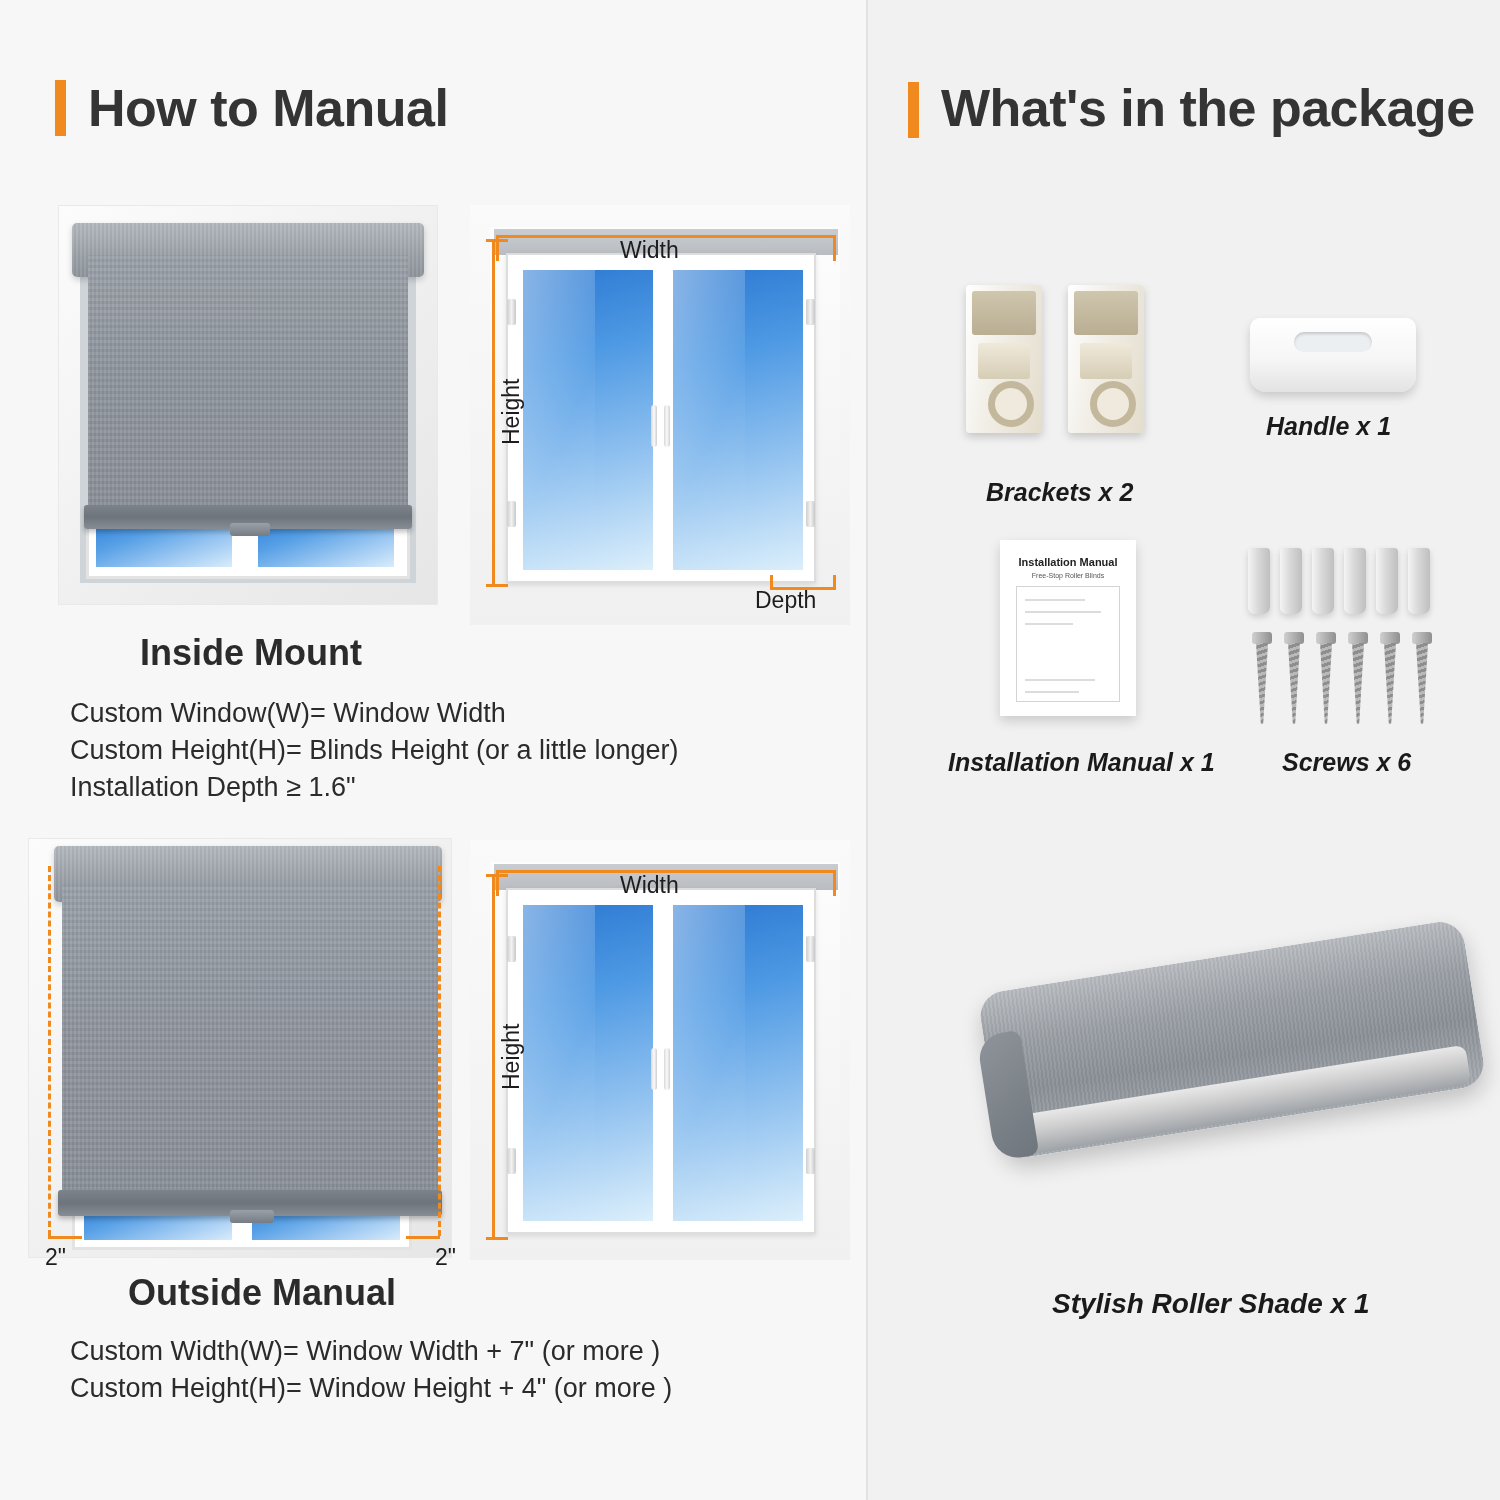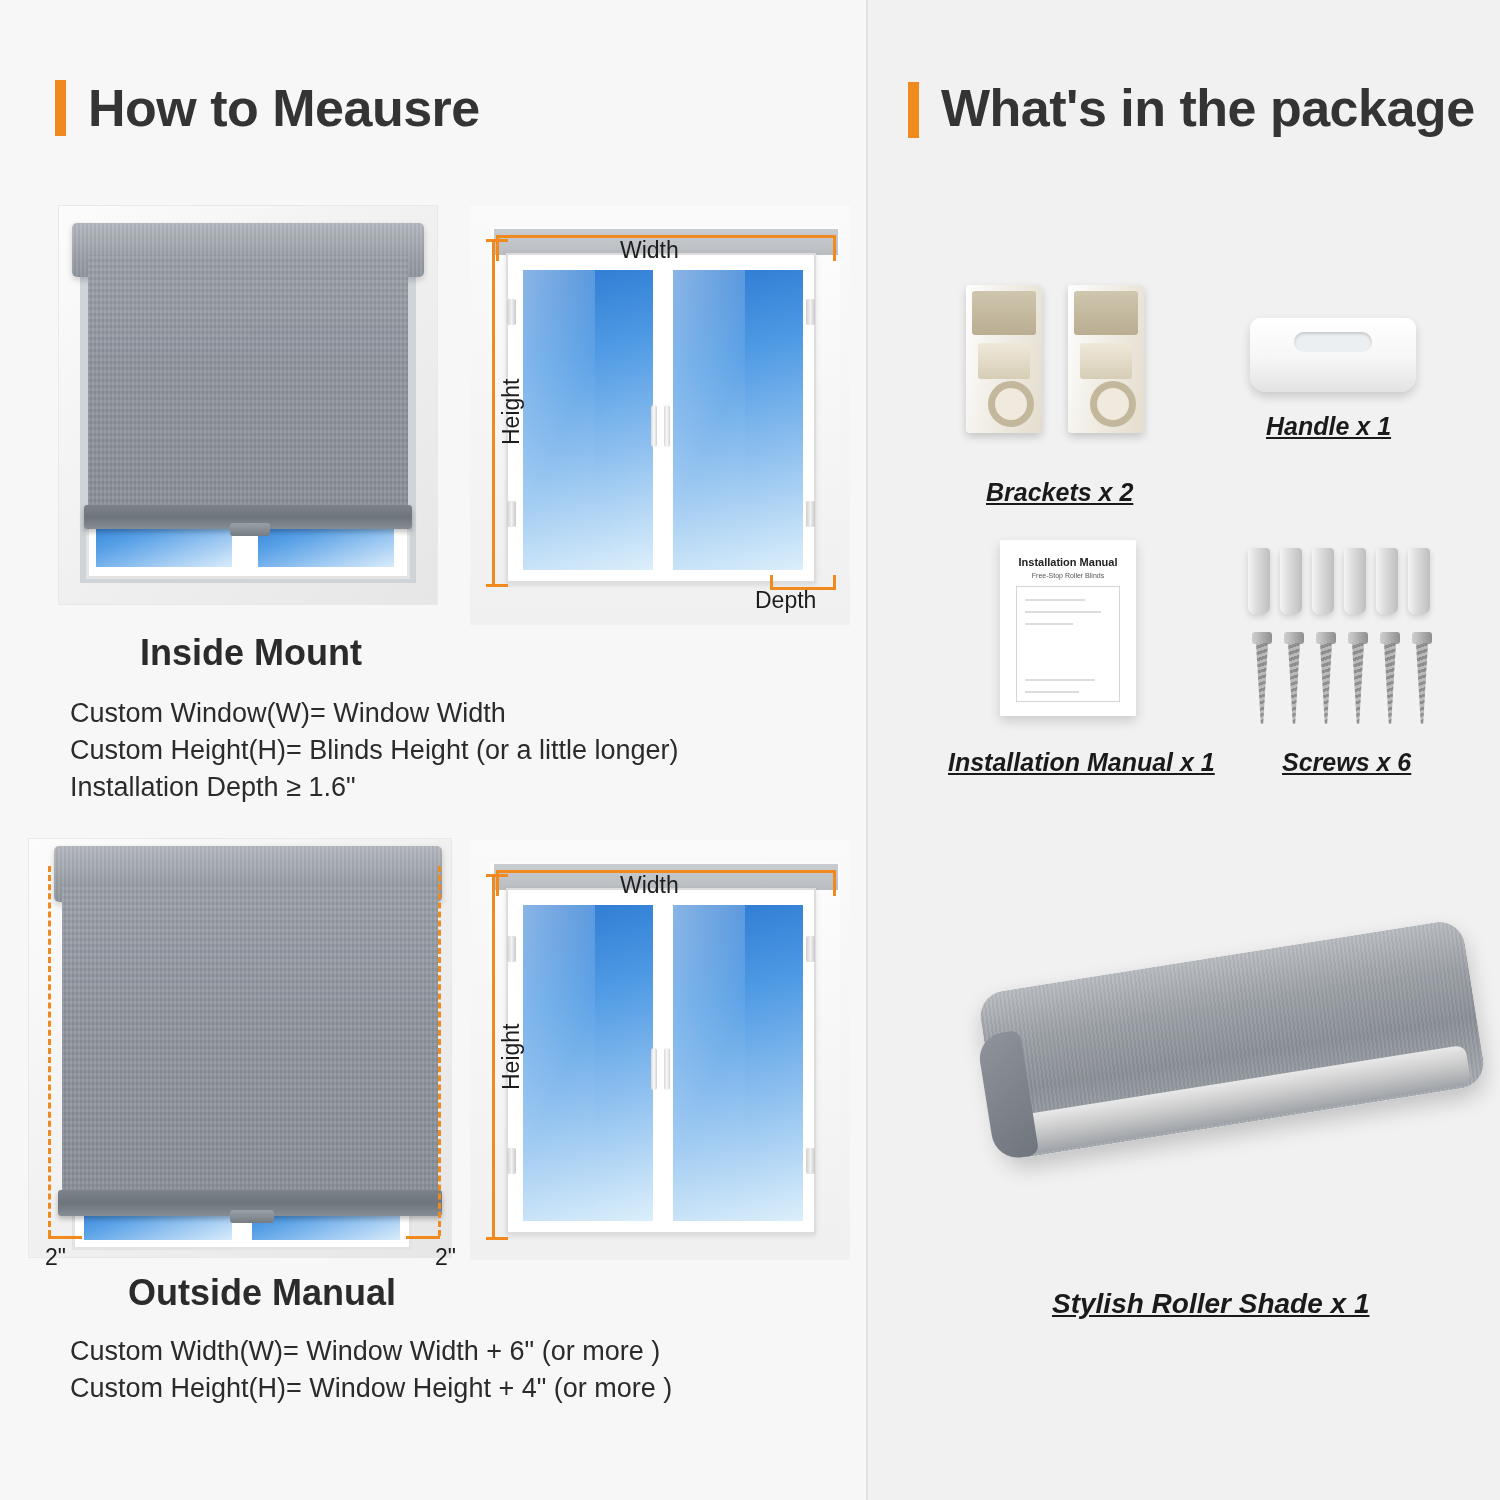--- a/index.html
+++ b/index.html
@@ -204,21 +204,20 @@
   }
 
   
   .pkg-cap {
     position: absolute;
     font-size: 25px;
     font-weight: bold;
     font-style: italic;
     color: #1a1a1a;
     white-space: nowrap;
-    text-decoration: underline;
   }
   .bracket {
     position: absolute;
     width: 76px; height: 148px;
     background: linear-gradient(100deg,#ffffff 0%,#f2efe8 40%,#e4ddcd 100%);
     border-radius: 4px;
     box-shadow: 0 4px 9px rgba(0,0,0,0.18);
   }
   .bracket .b-top {
     position: absolute; left: 6px; top: 6px; right: 6px; height: 44px;
@@ -333,21 +332,21 @@
 <body>
 
 <div id="page">
 
   <div class="panel-left"></div>
   <div class="panel-right"></div>
   <div class="divider"></div>
 
   <div class="heading" id="heading-measure">
     <div class="bar"></div>
-    <div class="htext">How to Meausre</div>
+    <div class="htext">How to Manual</div>
   </div>
 
   <div class="heading" id="heading-package">
     <div class="bar"></div>
     <div class="htext">What's in the package</div>
   </div>
 
   <div class="photo" style="left:58px; top:205px; width:380px; height:400px;">
     <div class="wallbox" style="left:0;top:0;width:380px;height:400px;"></div>
     <div class="recess" style="left:22px;top:22px;width:336px;height:356px;background:#cfd4d9;"></div>
@@ -456,21 +455,21 @@
     <div class="lbl" style="left:150px;top:32px;">Width</div>
 
     <div class="mk mk-v" style="left:22px;top:34px;height:366px;"></div>
     <div class="mk mk-h" style="left:16px;top:34px;width:22px;"></div>
     <div class="mk mk-h" style="left:16px;top:397px;width:22px;"></div>
     <div class="lbl lbl-rot" style="left:28px;top:250px;">Height</div>
   </div>
 
   <div class="cap" style="left:128px; top:1272px;">Outside Manual</div>
 
-  <div class="body-line" style="left:70px; top:1336px;">Custom Width(W)= Window Width + 6" (or more )</div>
+  <div class="body-line" style="left:70px; top:1336px;">Custom Width(W)= Window Width + 7" (or more )</div>
   <div class="body-line" style="left:70px; top:1373px;">Custom Height(H)= Window Height + 4" (or more )</div>
 
   <div class="bracket" style="left:966px; top:285px;">
     <div class="b-top"></div>
     <div class="b-mid"></div>
     <div class="b-ring"></div>
   </div>
   <div class="bracket" style="left:1068px; top:285px;">
     <div class="b-top"></div>
     <div class="b-mid"></div>

